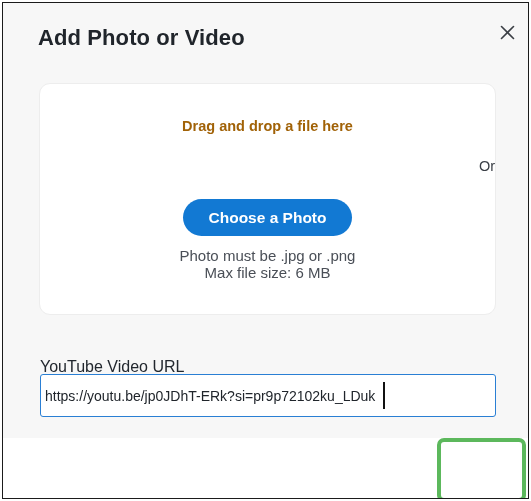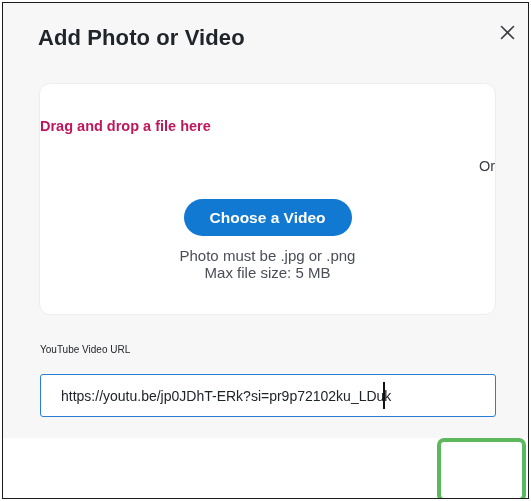--- a/index.html
+++ b/index.html
@@ -86,24 +86,24 @@
     background: #ffffff;
     border: 1px solid #ededed;
     border-radius: 11px;
   }
 
   .drag-text {
     position: absolute;
     left: 0;
     right: 0;
     top: 34px;
-    text-align: left;
+    text-align: center;
     font-size: 14.5px;
     font-weight: bold;
-    color: #be185d;
+    color: #a16207;
   }
 
   .or-text {
     position: absolute;
     left: 0;
     right: 0;
     top: 74px;
     text-align: right;
     font-size: 14.5px;
     font-weight: normal;
@@ -138,33 +138,33 @@
     text-align: center;
     font-size: 15px;
     color: #4a4f57;
   }
   .hint-1 { top: 163px; }
   .hint-2 { top: 180px; }
 
   .field-label {
     position: absolute;
     left: 37px;
-    top: 341px;
-    font-size: 10px;
+    top: 355px;
+    font-size: 16px;
     color: #22272e;
   }
 
   .url-input {
     position: absolute;
     left: 37px;
     top: 371px;
     width: 456px;
     height: 43px;
     box-sizing: border-box;
-    padding: 0 20px;
+    padding: 0 4px;
     background: #ffffff;
     border: 1.6px solid #2a7fd4;
     border-radius: 3px;
     font-family: "Liberation Sans", sans-serif;
     font-size: 14px;
     color: #20252b;
     outline: none;
   }
   
   .caret {
@@ -202,23 +202,23 @@
       <div class="close-btn">
         <svg width="15" height="15" viewBox="0 0 15 15" aria-hidden="true">
           <line x1="1.5" y1="1.5" x2="13.5" y2="13.5" stroke="#3b3f45" stroke-width="1.6" stroke-linecap="round"></line>
           <line x1="13.5" y1="1.5" x2="1.5" y2="13.5" stroke="#3b3f45" stroke-width="1.6" stroke-linecap="round"></line>
         </svg>
       </div>
 
       <div class="dropzone">
         <div class="drag-text">Drag and drop a file here</div>
         <div class="or-text">Or</div>
-        <button class="choose-btn">Choose a Video</button>
+        <button class="choose-btn">Choose a Photo</button>
         <div class="hint hint-1">Photo must be .jpg or .png</div>
-        <div class="hint hint-2">Max file size: 5 MB</div>
+        <div class="hint hint-2">Max file size: 6 MB</div>
       </div>
 
       <div class="field-label">YouTube Video URL</div>
       <input class="url-input" type="text" value="https://youtu.be/jp0JDhT-ERk?si=pr9p72102ku_LDuk" style="">
       <div class="caret" id="text-caret" style="left: 380.375px;"></div>
 
     </div>
 
     <div class="dialog-footer">
       

